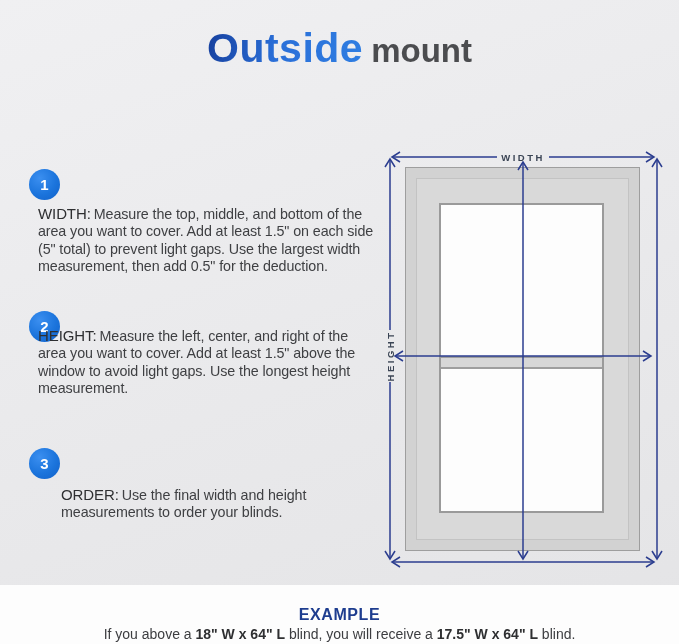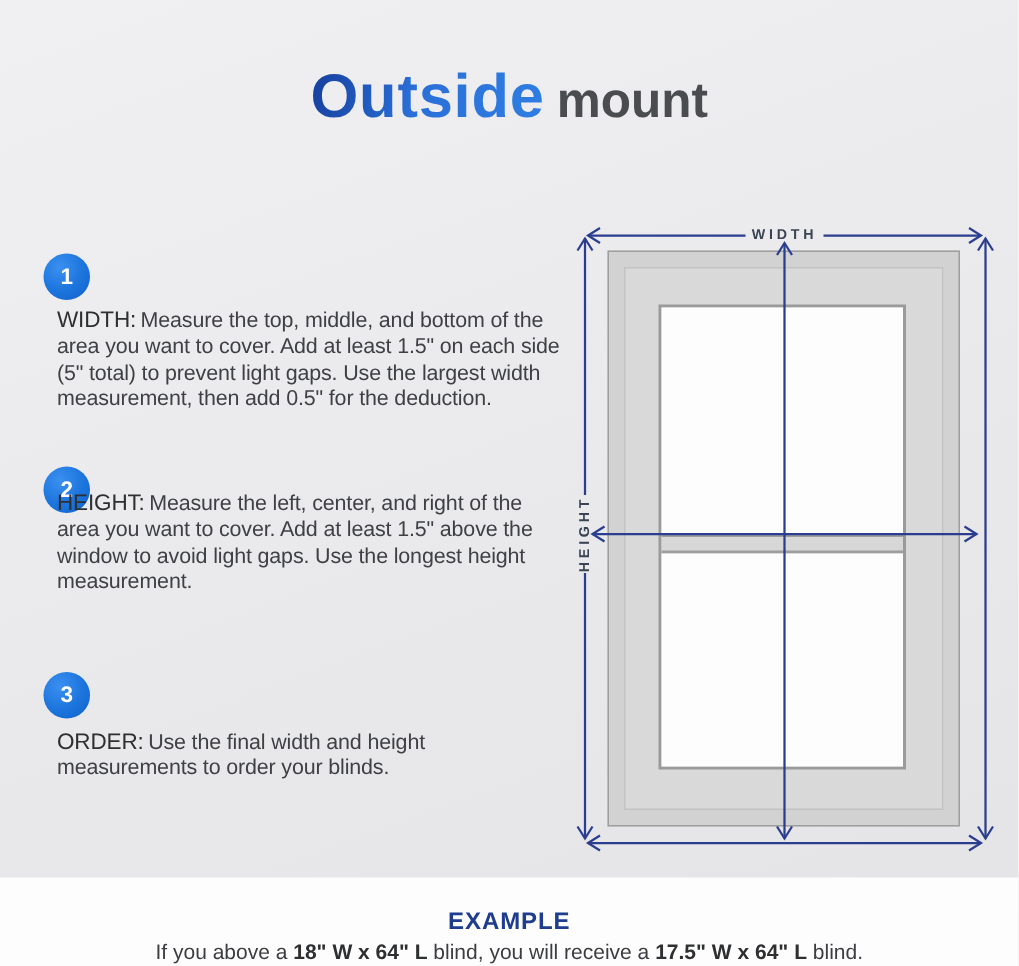--- a/index.html
+++ b/index.html
@@ -6,21 +6,21 @@
   html,body { width:679px; height:644px; }
   body { font-family:"Liberation Sans", sans-serif; }
   .canvas {
     position:relative; width:679px; height:644px; overflow:hidden;
     background:linear-gradient(160deg,#f0f0f2 0%,#e9e9eb 55%,#e4e4e6 100%);
   }
 
   
   .title-block { position:absolute; top:22px; left:0; width:679px; text-align:center; }
   .title-line1 { font-size:33px; font-weight:600; color:#3e4044; letter-spacing:.5px; }
-  .title-line2 { margin-top:19px; }
+  .title-line2 { margin-top:3px; }
   .title-highlight {
     font-size:41px; font-weight:700; letter-spacing:.5px; color:#2166d1;
   }
   @supports (-webkit-background-clip: text) {
     .title-highlight {
       background:linear-gradient(100deg,#163f9d 0%,#2a6fd8 45%,#2f7ee2 100%);
       -webkit-background-clip:text; background-clip:text; color:transparent;
     }
   }
   .title-suffix { font-size:33px; font-weight:600; color:#4b4c4f; margin-left:8px; }
@@ -86,21 +86,21 @@
   <p class="step-text" style="top:205px;"><strong>WIDTH:</strong><span>Measure the top, middle, and bottom of the area you want to cover. Add at least 1.5" on each side (5" total) to prevent light gaps. Use the largest width measurement, then add 0.5" for the deduction.</span></p>
 
   <div class="step-circle" style="top:311px;">
     <span>2</span>
   </div>
   <p class="step-text" style="top:327px;"><strong>HEIGHT:</strong><span>Measure the left, center, and right of the area you want to cover. Add at least 1.5" above the window to avoid light gaps. Use the longest height measurement.</span></p>
 
   <div class="step-circle" style="top:448px;">
     <span>3</span>
   </div>
-  <p class="step-text" style="top:486px;"><strong>ORDER:</strong><span>Use the final width and height measurements to order your blinds.</span></p>
+  <p class="step-text" style="top:486px;margin-left:23px;"><strong>ORDER:</strong><span>Use the final width and height measurements to order your blinds.</span></p>
 
   <div class="diagram">
 
     <div class="win-outer">
       <div class="win-mid">
         <div class="win-sash">
           <div class="pane pane-upper"></div>
           <div class="rail"></div>
           <div class="pane pane-lower"></div>
         </div>

